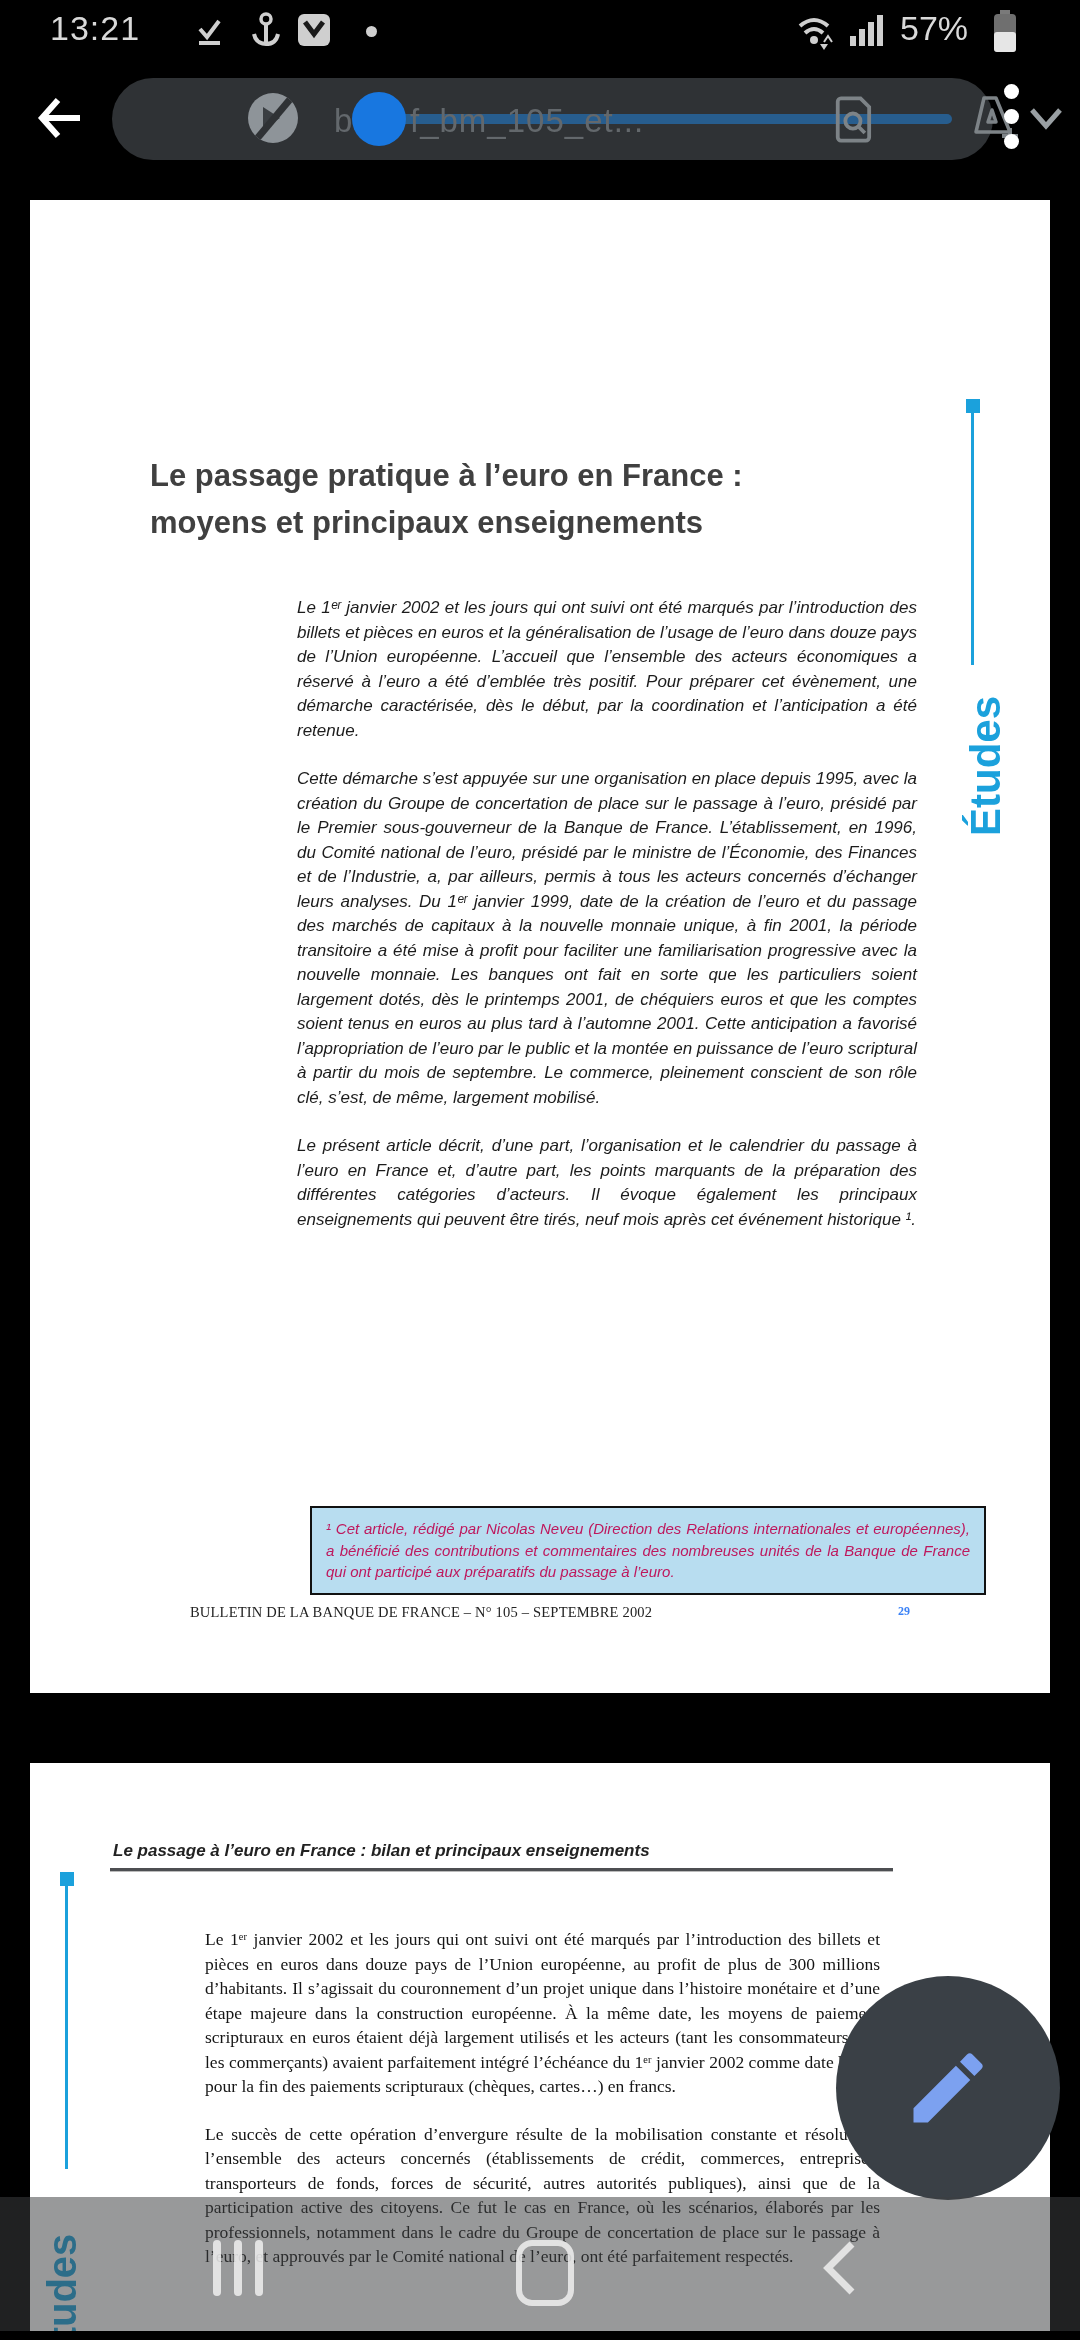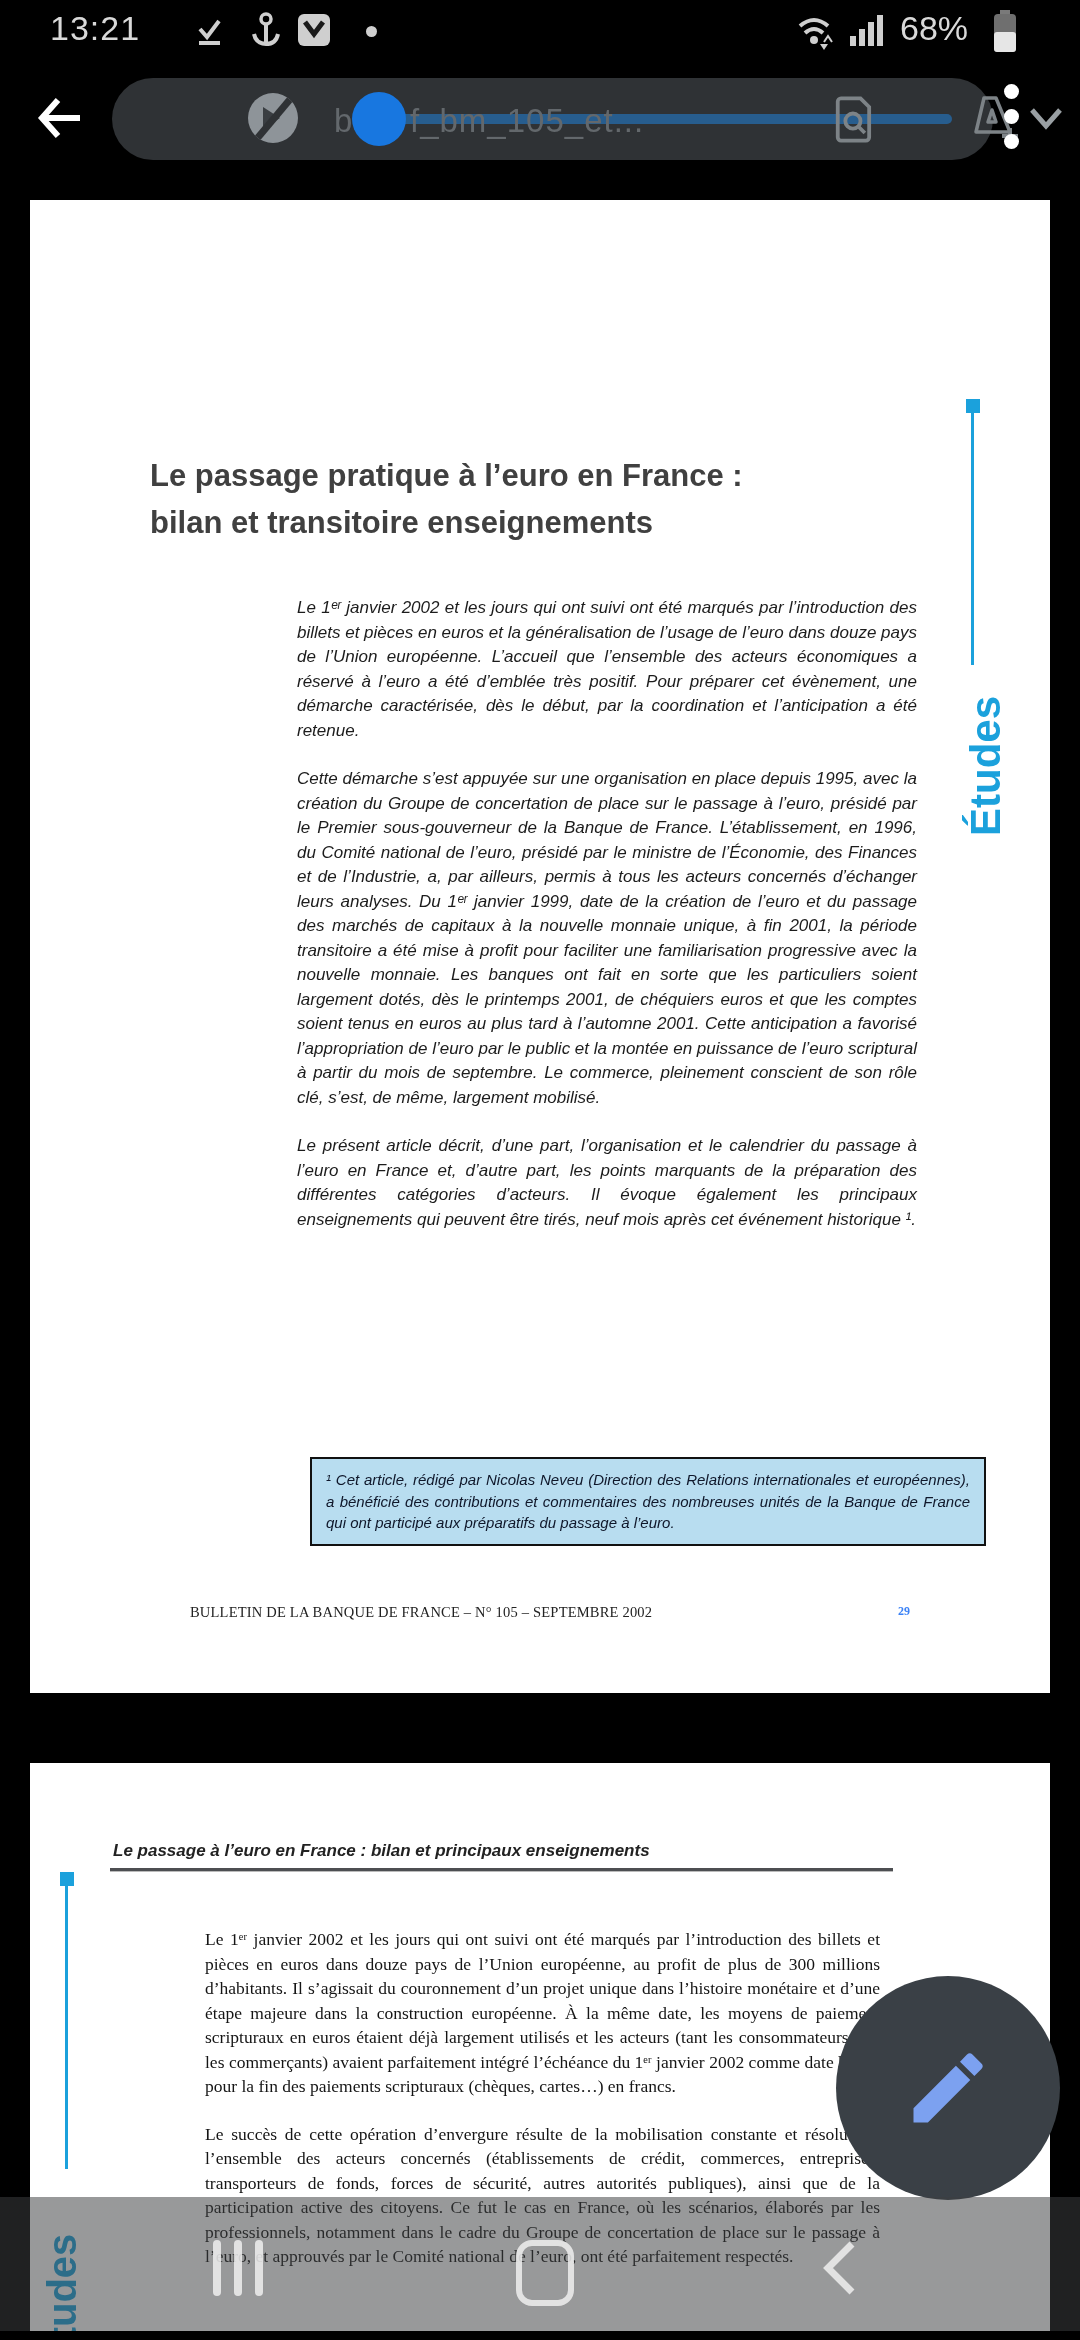--- a/index.html
+++ b/index.html
@@ -36,23 +36,23 @@
   .doc-title{left:120px;top:252px;font-size:31px;font-weight:bold;line-height:47px;color:#404040;}
   .lead{left:267px;top:396px;width:620px;font-style:italic;font-size:17px;line-height:24.5px;
         text-align:justify;}
   .lead p{margin:0 0 24px 0;}
 
   .side-marker-sq{width:14px;height:14px;}
   .side-line{width:3px;}
   .side-label{font-weight:bold;font-size:42px;
               writing-mode:vertical-rl;transform:rotate(180deg);white-space:nowrap;}
 
-  .footnote-box{left:280px;top:1257px;width:644px;border:2px solid #111;background:#b8ddf0;
+  .footnote-box{left:280px;top:1306px;width:644px;border:2px solid #111;background:#b8ddf0;
                 padding:10px 14px;font-style:italic;font-size:15px;line-height:21.5px;text-align:justify;
-                color:#0f172a;}
+                color:#be185d;}
   .page-footer{left:0;top:1404px;width:1020px;height:30px;font-family:"Liberation Serif", serif;}
   .pf-left{position:absolute;left:160px;top:0;font-size:14.5px;letter-spacing:.2px;color:#222;text-align:right;}
   .pf-num{position:absolute;left:868px;top:0;font-size:12px;font-weight:bold;color:#3b82f6;}
 
   .run-header{left:83px;top:78px;font-size:17px;font-weight:bold;font-style:italic;color:#222;}
   .run-rule{left:80px;top:105px;width:783px;height:3px;background:#4d4f52;border-bottom:1px solid #bbb;}
   .body2{left:175px;top:164px;width:675px;font-family:"Liberation Serif", serif;
          font-size:17.5px;line-height:24.5px;text-align:justify;color:#151515;}
   .body2 p{margin:0 0 23px 0;}
 
@@ -103,21 +103,21 @@
       <path d="M40 30 l-4 -6 l-4 6" fill="none" stroke="#cfcfcf" stroke-width="2"></path>
     </svg>
 
     <svg class="sb-ico" style="left:848px;top:12px" width="40" height="38" viewBox="0 0 40 38">
       <rect x="2" y="24" width="6" height="10" fill="#cfcfcf"></rect>
       <rect x="11" y="17" width="6" height="17" fill="#cfcfcf"></rect>
       <rect x="20" y="10" width="6" height="24" fill="#cfcfcf"></rect>
       <rect x="29" y="3" width="6" height="31" fill="#cfcfcf"></rect>
     </svg>
 
-    <div class="sb-right-text" style="left:900px">68%</div>
+    <div class="sb-right-text" style="left:900px">57%</div>
 
     <svg class="sb-ico" style="left:992px;top:10px" width="26" height="42" viewBox="0 0 26 42">
       <rect x="8" y="0" width="10" height="4" fill="#7a7a7a"></rect>
       <rect x="2" y="4" width="22" height="38" rx="4" fill="#6f6f6f"></rect>
       <rect x="2" y="22" width="22" height="20" rx="3" fill="#e6e6e6"></rect>
     </svg>
   </div>
 
   <svg class="back-arrow" width="60" height="60" viewBox="0 0 60 60">
     <line x1="12" y1="30" x2="50" y2="30" stroke="#ffffff" stroke-width="6"></line>
@@ -158,21 +158,21 @@
 
   <div class="menu-dots">
     <span></span>
       <span></span>
       <span></span>
   </div>
 
   <div class="page page1">
     <div class="abs doc-title">
       <div>Le passage pratique à l’euro en France :</div>
-      <div>bilan et transitoire enseignements</div>
+      <div>moyens et principaux enseignements</div>
     </div>
 
     <div class="abs side-marker-sq" style="left:936px;top:199px;background:#1ba1dc"></div>
     <div class="abs side-line" style="left:941px;top:213px;height:252px;background:#1ba1dc"></div>
     <div class="abs side-label" style="left:932px;top:458px;height:178px;color:#1ba1dc">Études</div>
 
     <div class="abs lead">
       <p>Le 1ᵉʳ janvier 2002 et les jours qui ont suivi ont été marqués par l’introduction des billets et pièces en euros et la généralisation de l’usage de l’euro dans douze pays de l’Union européenne. L’accueil que l’ensemble des acteurs économiques a réservé à l’euro a été d’emblée très positif. Pour préparer cet évènement, une démarche caractérisée, dès le début, par la coordination et l’anticipation a été retenue.</p>
       <p>Cette démarche s’est appuyée sur une organisation en place depuis 1995, avec la création du Groupe de concertation de place sur le passage à l’euro, présidé par le Premier sous-gouverneur de la Banque de France. L’établissement, en 1996, du Comité national de l’euro, présidé par le ministre de l’Économie, des Finances et de l’Industrie, a, par ailleurs, permis à tous les acteurs concernés d’échanger leurs analyses. Du 1ᵉʳ janvier 1999, date de la création de l’euro et du passage des marchés de capitaux à la nouvelle monnaie unique, à fin 2001, la période transitoire a été mise à profit pour faciliter une familiarisation progressive avec la nouvelle monnaie. Les banques ont fait en sorte que les particuliers soient largement dotés, dès le printemps 2001, de chéquiers euros et que les comptes soient tenus en euros au plus tard à l’automne 2001. Cette anticipation a favorisé l’appropriation de l’euro par le public et la montée en puissance de l’euro scriptural à partir du mois de septembre. Le commerce, pleinement conscient de son rôle clé, s’est, de même, largement mobilisé.</p>
       <p>Le présent article décrit, d’une part, l’organisation et le calendrier du passage à l’euro en France et, d’autre part, les points marquants de la préparation des différentes catégories d’acteurs. Il évoque également les principaux enseignements qui peuvent être tirés, neuf mois après cet événement historique ¹.</p>

